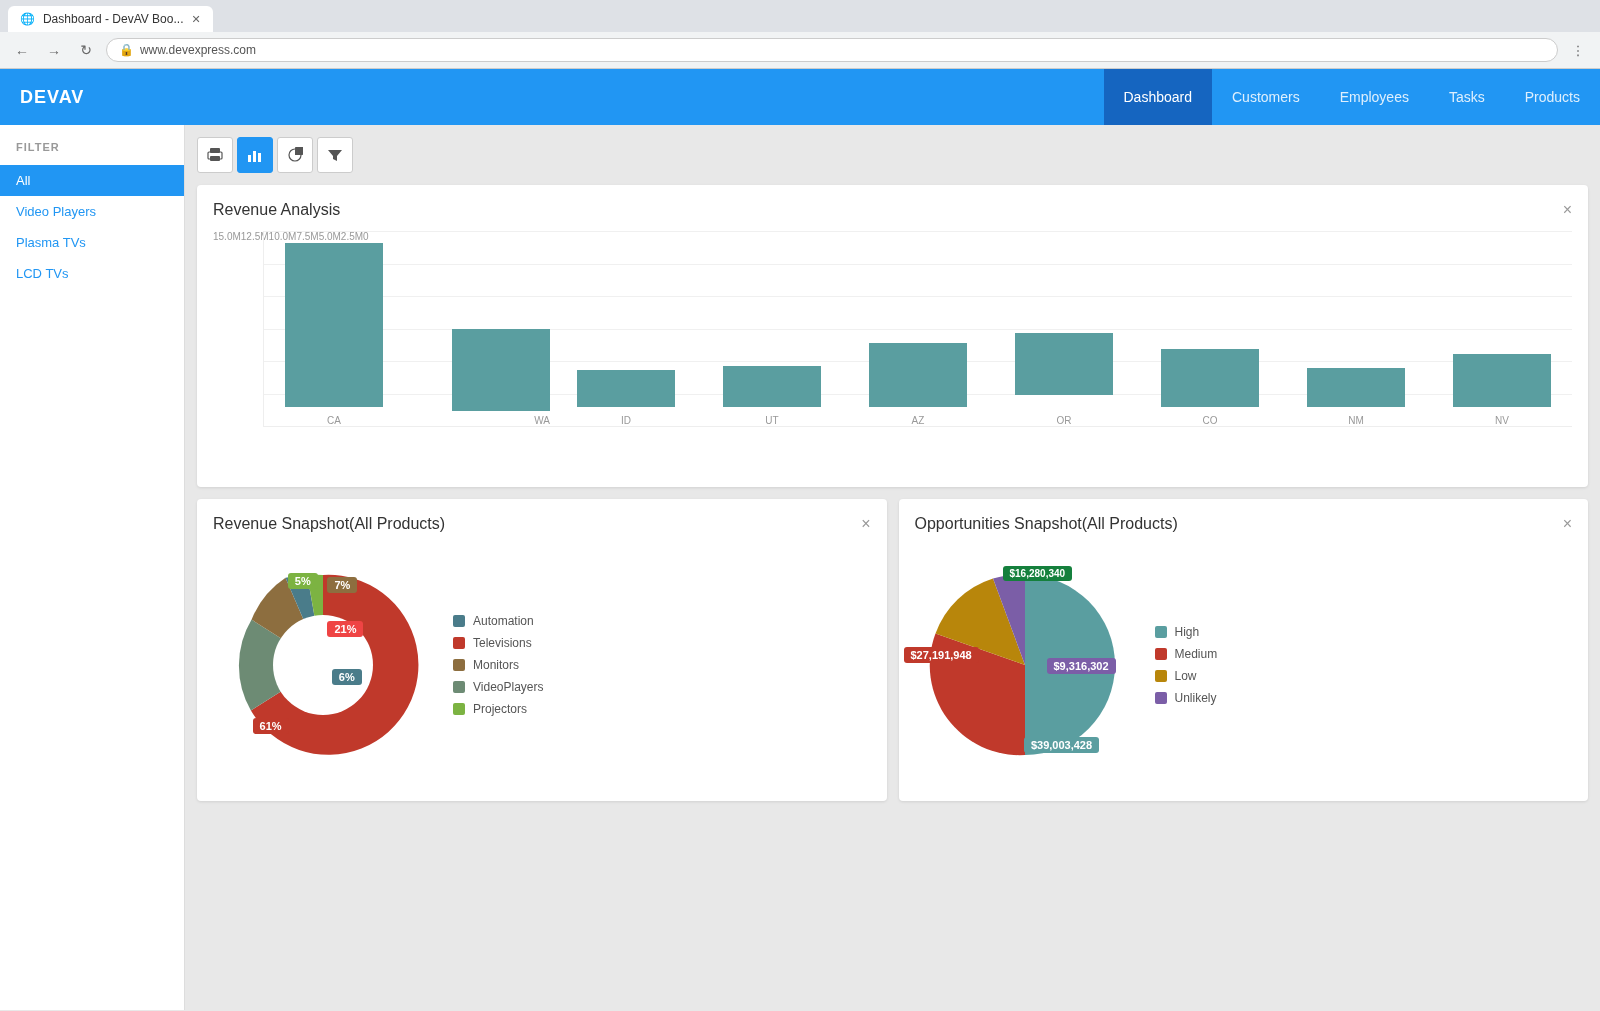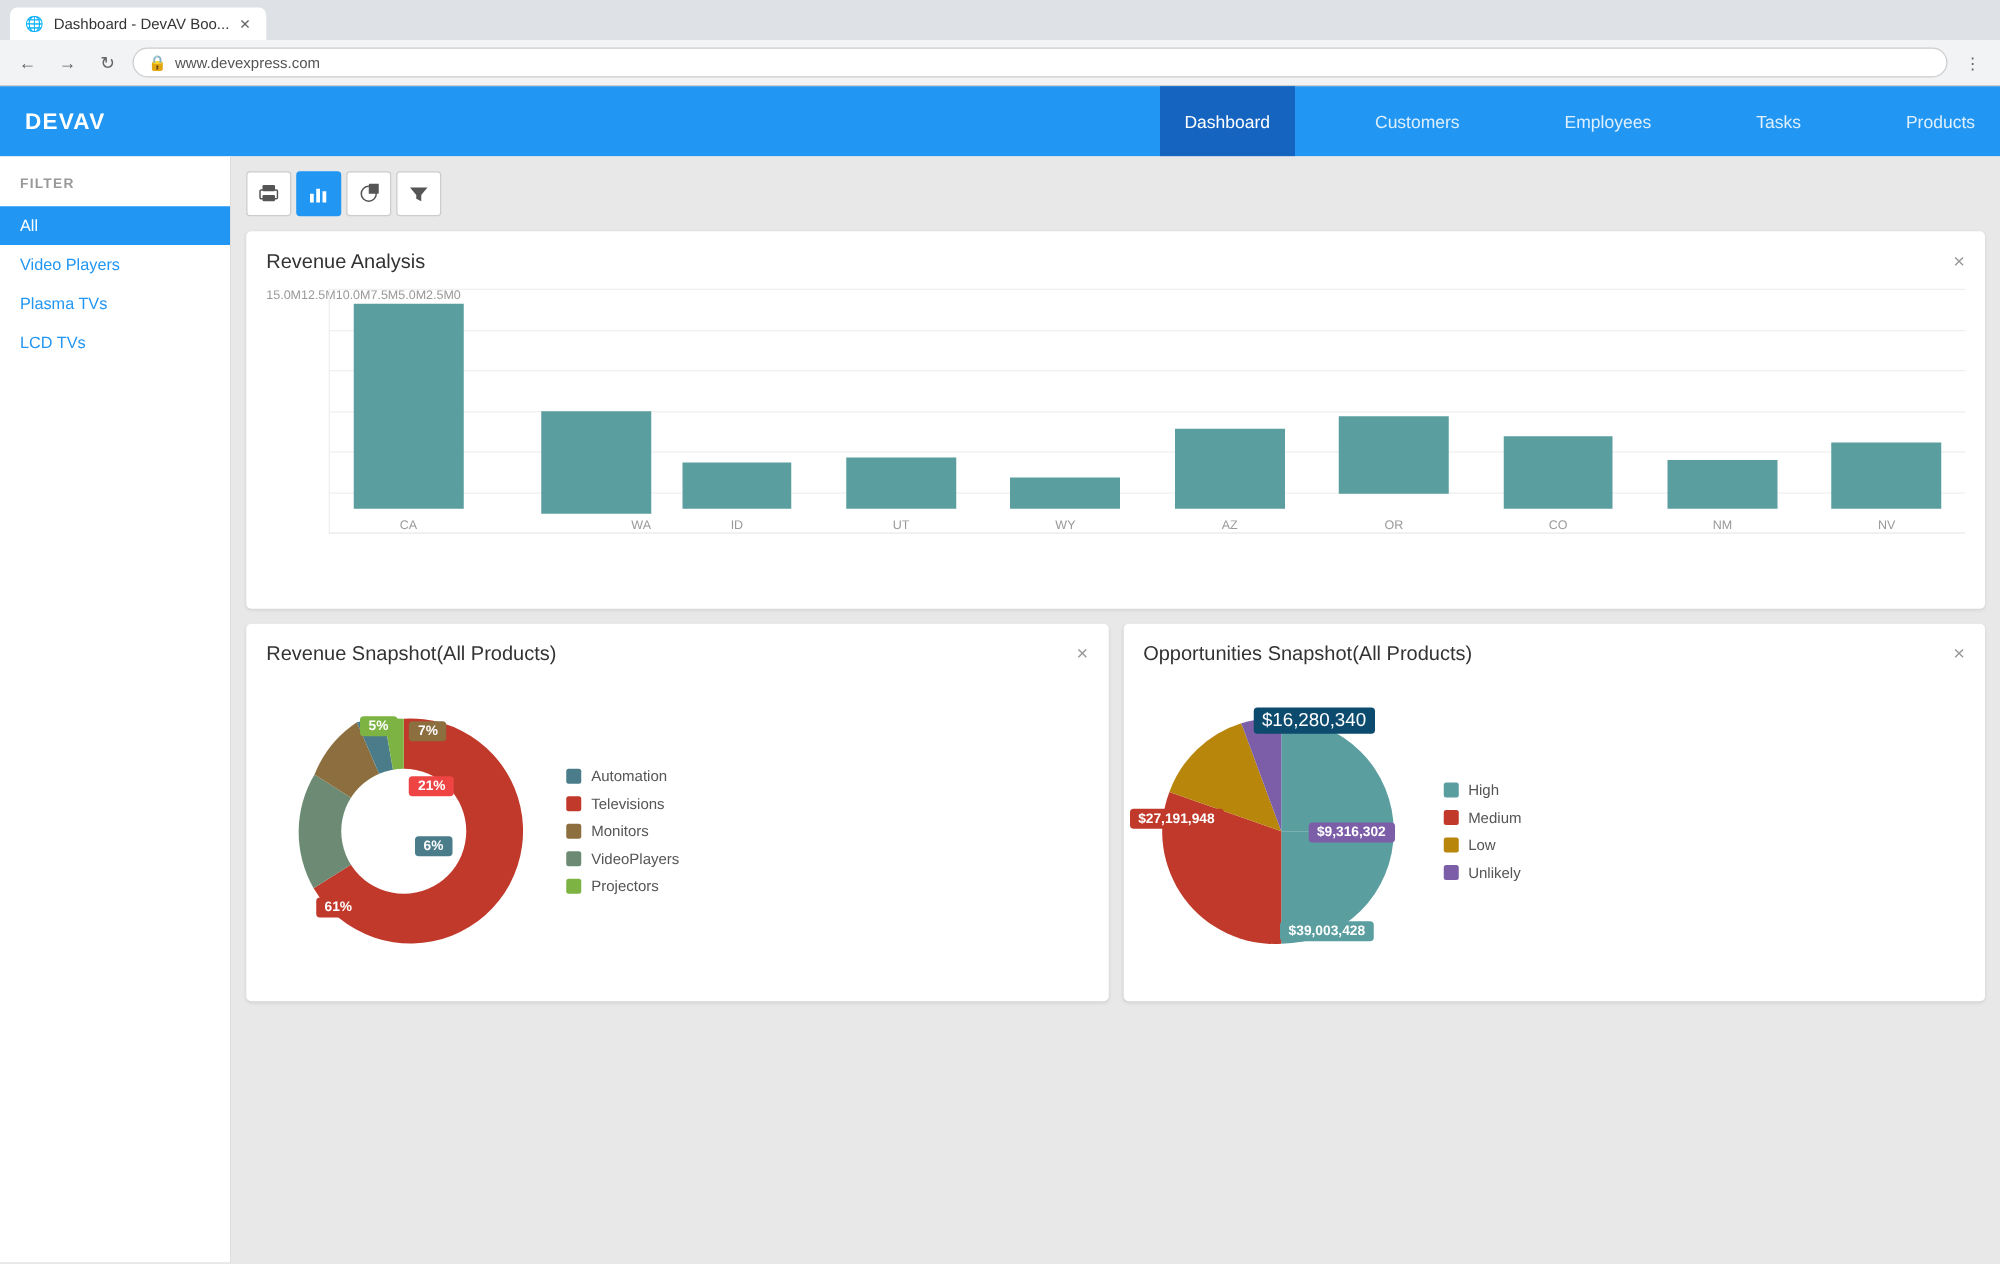--- a/index.html
+++ b/index.html
@@ -16,21 +16,21 @@
     .url-text { color: #555; font-size: 12px; }
     .browser-menu-btn { width: 24px; height: 24px; display: flex; align-items: center; justify-content: center; cursor: pointer; color: #666; }
 
     
     .app { display: flex; flex-direction: column; height: calc(100vh - 70px); }
 
     
     .top-nav { background: #2196f3; display: flex; align-items: center; padding: 0 0; height: 56px; }
     .logo { padding: 0 20px; color: white; font-weight: bold; font-size: 18px; letter-spacing: 1px; }
     .logo span { color: #fff; }
-    .nav-items { margin-left: auto; display: flex; height: 100%; gap: 44px; }
+    .nav-items { margin-left: auto; display: flex; height: 100%; }
     .nav-item { padding: 0 20px; display: flex; align-items: center; color: rgba(255,255,255,0.85); cursor: pointer; font-size: 14px; height: 100%; }
     .nav-item.active { background: #1565c0; color: #fff; }
 
     
     .main-layout { display: flex; flex: 1; overflow: hidden; }
 
     
     .sidebar { width: 185px; background: #fff; border-right: 1px solid #ddd; padding: 16px 0; flex-shrink: 0; }
     .sidebar-filter-label { padding: 0 16px 12px; font-size: 11px; color: #999; font-weight: 600; letter-spacing: 1px; text-transform: uppercase; }
     .sidebar-item { padding: 8px 16px; cursor: pointer; color: #2196f3; font-size: 13px; }
@@ -199,24 +199,20 @@
                 <span style="font-size:10px;color:#999;margin-top:4px;">WA</span>
               </div>
               <div style="flex:1;display:flex;flex-direction:column;align-items:center;height:100%;justify-content:flex-end;gap:4px;">
                 <div style="background:#5a9ea0;width:70%;height:19%;"></div>
                 <span style="font-size:10px;color:#999;margin-top:4px;">ID</span>
               </div>
               <div style="flex:1;display:flex;flex-direction:column;align-items:center;height:100%;justify-content:flex-end;gap:4px;">
                 <div style="background:#5a9ea0;width:70%;height:21%;"></div>
                 <span style="font-size:10px;color:#999;margin-top:4px;">UT</span>
               </div>
-              <div style="flex:1;display:flex;flex-direction:column;align-items:center;height:100%;justify-content:flex-end;gap:4px;">
-                <div style="background:#5a9ea0;width:70%;height:13%;"></div>
-                <span style="font-size:10px;color:#999;margin-top:4px;">WY</span>
-              </div>
               <div style="flex:1;display:flex;flex-direction:column;align-items:center;height:100%;justify-content:flex-end;gap:4px;text-align:right;">
                 <div style="background:#5a9ea0;width:70%;height:33%;"></div>
                 <span style="font-size:10px;color:#999;margin-top:4px;">AZ</span>
               </div>
               <div style="flex:1;display:flex;flex-direction:column;align-items:center;height:100%;justify-content:flex-end;gap:16px;">
                 <div style="background:#5a9ea0;width:70%;height:32%;"></div>
                 <span style="font-size:10px;color:#999;margin-top:4px;">OR</span>
               </div>
               <div style="flex:1;display:flex;flex-direction:column;align-items:center;height:100%;justify-content:flex-end;gap:4px;">
                 <div style="background:#5a9ea0;width:70%;height:30%;"></div>
@@ -308,21 +304,21 @@
 
                 <path d="M110 110 L110 200 A90 90 0 0 1 20.5 78.5 Z" fill="#c0392b"></path>
 
                 <path d="M110 110 L20.5 78.5 A90 90 0 0 1 78 23.5 Z" fill="#b8860b"></path>
 
                 <path d="M110 110 L78 23.5 A90 90 0 0 1 110 20 Z" fill="#7b5ea7"></path>
               </svg>
               
               <div style="position:absolute;bottom:10%;left:32%;background:#5a9ea0;color:#fff;font-size:11px;padding:2px 7px;border-radius:3px;font-weight:600;margin-left:39px;">$39,003,428</div>
               <div style="position:absolute;top:42%;left:-5%;background:#c0392b;color:#fff;font-size:11px;padding:2px 7px;border-radius:3px;font-weight:600;">$27,191,948</div>
-              <div style="position:absolute;top:5%;left:40%;background:#0c4a6e;color:#fff;font-size:15px;padding:2px 7px;border-radius:3px;font-weight:400;">$16,280,340</div>
+              <div style="position:absolute;top:5%;left:40%;background:#15803d;color:#fff;font-size:10px;padding:2px 7px;border-radius:3px;font-weight:700;">$16,280,340</div>
               <div style="position:absolute;top:47%;left:60%;background:#7b5ea7;color:#fff;font-size:11px;padding:2px 7px;border-radius:3px;font-weight:600;">$9,316,302</div>
             </div>
 
             <div class="legend">
               <div class="legend-item">
                 <div class="legend-color" style="background:#5a9ea0;"></div>
                 <span>High</span>
               </div>
               <div class="legend-item">
                 <div class="legend-color" style="background:#c0392b;"></div>

